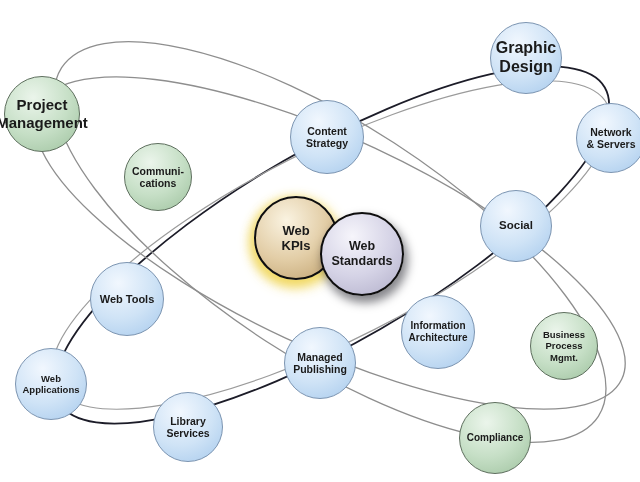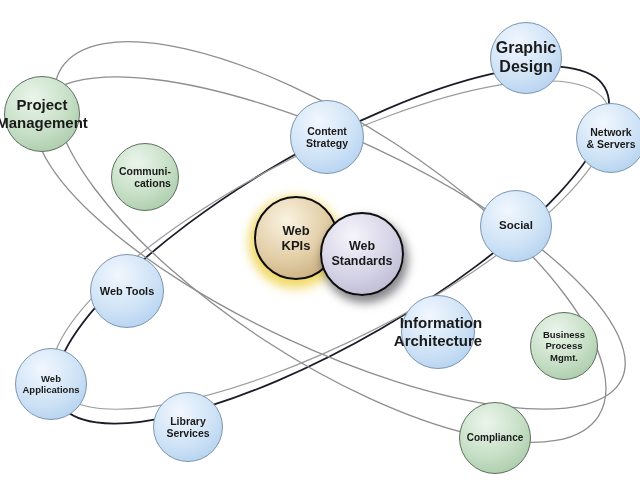--- a/index.html
+++ b/index.html
@@ -39,21 +39,21 @@
       <ellipse cx="330" cy="243" rx="322" ry="105" transform="rotate(25 330 243)" fill="none" stroke="#8e8e8e" stroke-width="1.3"></ellipse>
       <ellipse cx="331" cy="245" rx="310" ry="95" transform="rotate(-27 331 245)" fill="none" stroke="#9b9b9b" stroke-width="1.2"></ellipse>
     </svg>
   <div class="node-layer" id="node-layer">
       <div class="node green" style="left: 4px; top: 76px; width: 76px; height: 76px; font-size: 15px; border: 1.4px solid rgb(93, 110, 93); background: radial-gradient(circle at 38% 28%, rgb(235, 245, 235) 0%, rgb(198, 223, 198) 52%, rgb(157, 193, 157) 100%); color: rgb(26, 26, 26);">
         <div>
           <span class="ln">Project</span>
           <span class="ln">Management</span>
         </div>
       </div>
-      <div class="node green" style="left: 111px; top: 143px; width: 68px; height: 68px; font-size: 10.5px; border: 1.4px solid rgb(93, 110, 93); background: radial-gradient(circle at 38% 28%, rgb(235, 245, 235) 0%, rgb(198, 223, 198) 52%, rgb(157, 193, 157) 100%); color: rgb(26, 26, 26); text-align: right;">
+      <div class="node green" style="left: 124px; top: 143px; width: 68px; height: 68px; font-size: 10.5px; border: 1.4px solid rgb(93, 110, 93); background: radial-gradient(circle at 38% 28%, rgb(235, 245, 235) 0%, rgb(198, 223, 198) 52%, rgb(157, 193, 157) 100%); color: rgb(26, 26, 26);">
         <div>
           <span class="ln">Communi-</span>
           <span class="ln">cations</span>
         </div>
       </div>
       <div class="node blue" style="left: 290px; top: 100px; width: 74px; height: 74px; font-size: 10.5px; border: 1.3px solid rgb(123, 148, 177); background: radial-gradient(circle at 38% 28%, rgb(241, 247, 254) 0%, rgb(207, 227, 246) 52%, rgb(166, 201, 236) 100%); color: rgb(26, 26, 26);">
         <div>
           <span class="ln">Content</span>
           <span class="ln">Strategy</span>
         </div>
@@ -68,38 +68,44 @@
         <div>
           <span class="ln">Network</span>
           <span class="ln">&amp; Servers</span>
         </div>
       </div>
       <div class="node blue" style="left: 480px; top: 190px; width: 72px; height: 72px; font-size: 11.5px; border: 1.3px solid rgb(123, 148, 177); background: radial-gradient(circle at 38% 28%, rgb(241, 247, 254) 0%, rgb(207, 227, 246) 52%, rgb(166, 201, 236) 100%); color: rgb(26, 26, 26);">
         <div>
           <span class="ln">Social</span>
         </div>
       </div>
-      <div class="node blue" style="left: 90px; top: 254px; width: 74px; height: 74px; font-size: 11px; border: 1.3px solid rgb(123, 148, 177); background: radial-gradient(circle at 38% 28%, rgb(241, 247, 254) 0%, rgb(207, 227, 246) 52%, rgb(166, 201, 236) 100%); color: rgb(26, 26, 26);">
+      <div class="node blue" style="left: 90px; top: 262px; width: 74px; height: 74px; font-size: 11px; border: 1.3px solid rgb(123, 148, 177); background: radial-gradient(circle at 38% 28%, rgb(241, 247, 254) 0%, rgb(207, 227, 246) 52%, rgb(166, 201, 236) 100%); color: rgb(26, 26, 26);">
         <div>
           <span class="ln">Web Tools</span>
         </div>
       </div>
       <div class="node blue" style="left: 15px; top: 348px; width: 72px; height: 72px; font-size: 9.5px; border: 1.3px solid rgb(123, 148, 177); background: radial-gradient(circle at 38% 28%, rgb(241, 247, 254) 0%, rgb(207, 227, 246) 52%, rgb(166, 201, 236) 100%); color: rgb(26, 26, 26);">
         <div>
           <span class="ln">Web</span>
           <span class="ln">Applications</span>
         </div>
       </div>
       <div class="node blue" style="left: 153px; top: 392px; width: 70px; height: 70px; font-size: 10.5px; border: 1.3px solid rgb(123, 148, 177); background: radial-gradient(circle at 38% 28%, rgb(241, 247, 254) 0%, rgb(207, 227, 246) 52%, rgb(166, 201, 236) 100%); color: rgb(26, 26, 26);">
         <div>
           <span class="ln">Library</span>
           <span class="ln">Services</span>
         </div>
       </div>
-      <div class="node blue" style="left: 401px; top: 295px; width: 74px; height: 74px; font-size: 15px; border: 1.3px solid rgb(123, 148, 177); background: radial-gradient(circle at 38% 28%, rgb(241, 247, 254) 0%, rgb(207, 227, 246) 52%, rgb(166, 201, 236) 100%); color: rgb(26, 26, 26); text-align: right;">
+      <div class="node blue" style="left: 284px; top: 327px; width: 72px; height: 72px; font-size: 10.5px; border: 1.3px solid rgb(123, 148, 177); background: radial-gradient(circle at 38% 28%, rgb(241, 247, 254) 0%, rgb(207, 227, 246) 52%, rgb(166, 201, 236) 100%); color: rgb(26, 26, 26);">
+        <div>
+          <span class="ln">Managed</span>
+          <span class="ln">Publishing</span>
+        </div>
+      </div>
+      <div class="node blue" style="left: 401px; top: 295px; width: 74px; height: 74px; font-size: 10px; border: 1.3px solid rgb(123, 148, 177); background: radial-gradient(circle at 38% 28%, rgb(241, 247, 254) 0%, rgb(207, 227, 246) 52%, rgb(166, 201, 236) 100%); color: rgb(26, 26, 26);">
         <div>
           <span class="ln">Information</span>
           <span class="ln">Architecture</span>
         </div>
       </div>
       <div class="node green" style="left: 530px; top: 312px; width: 68px; height: 68px; font-size: 9.5px; border: 1.4px solid rgb(93, 110, 93); background: radial-gradient(circle at 38% 28%, rgb(235, 245, 235) 0%, rgb(198, 223, 198) 52%, rgb(157, 193, 157) 100%); color: rgb(26, 26, 26);">
         <div>
           <span class="ln">Business</span>
           <span class="ln">Process</span>
           <span class="ln">Mgmt.</span>

